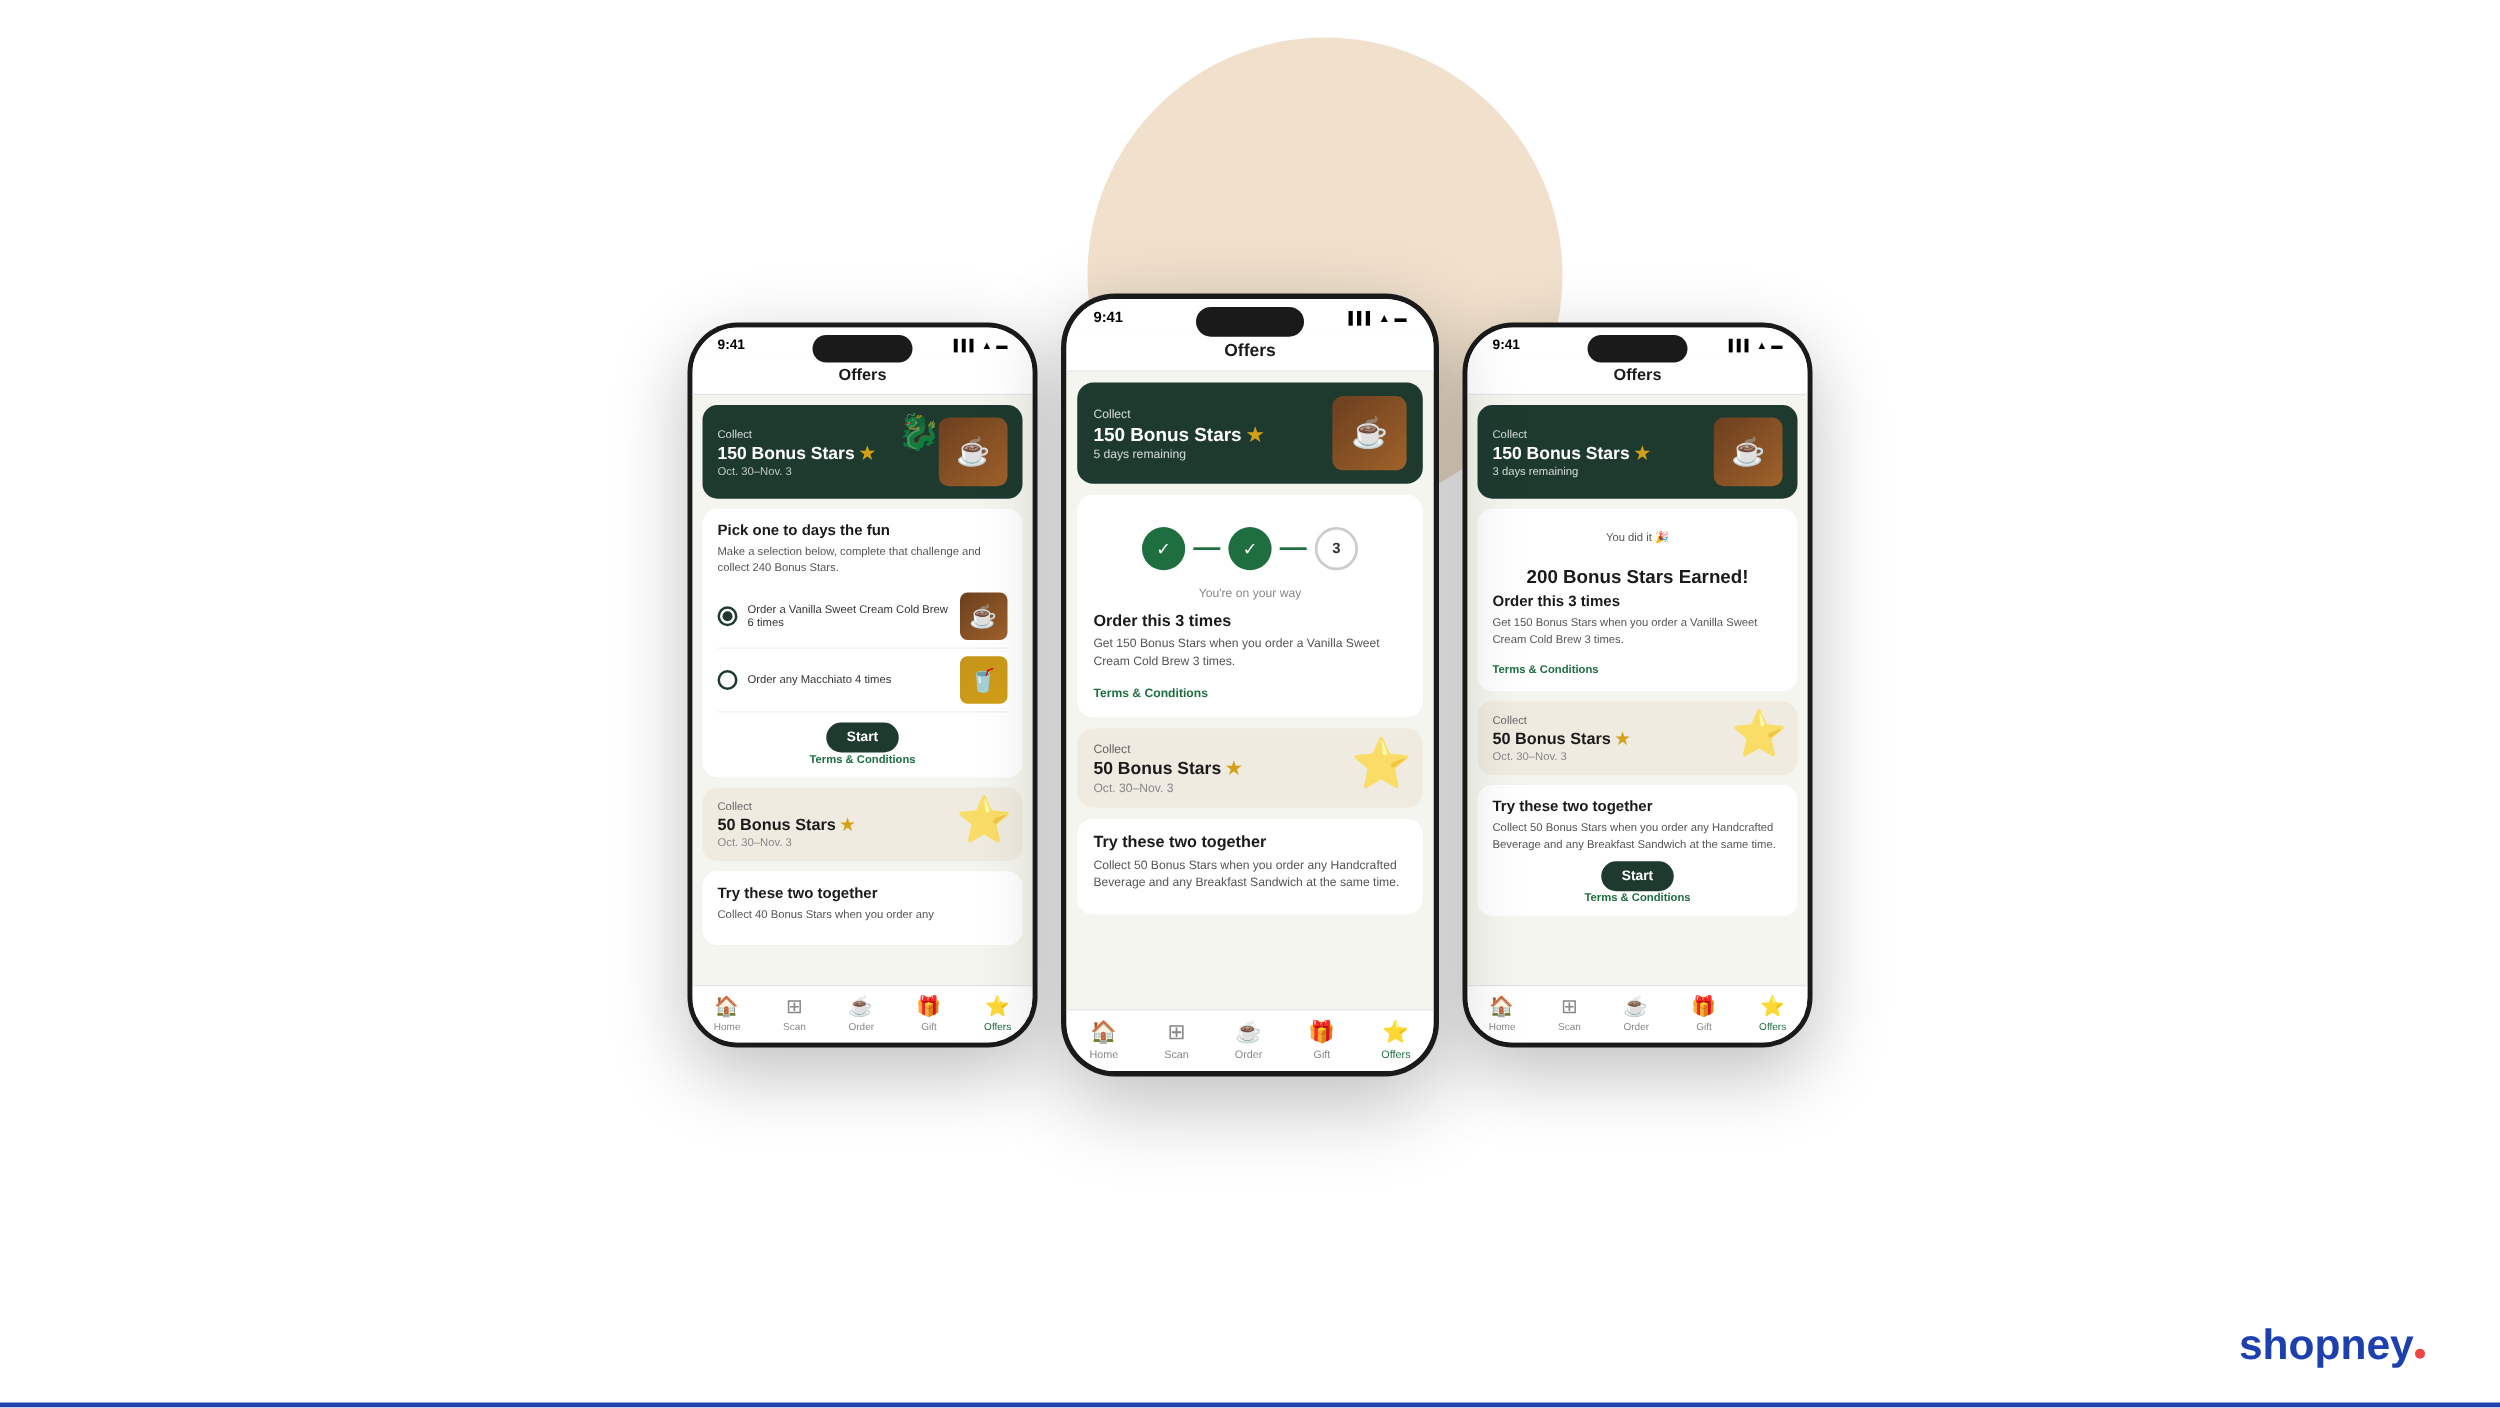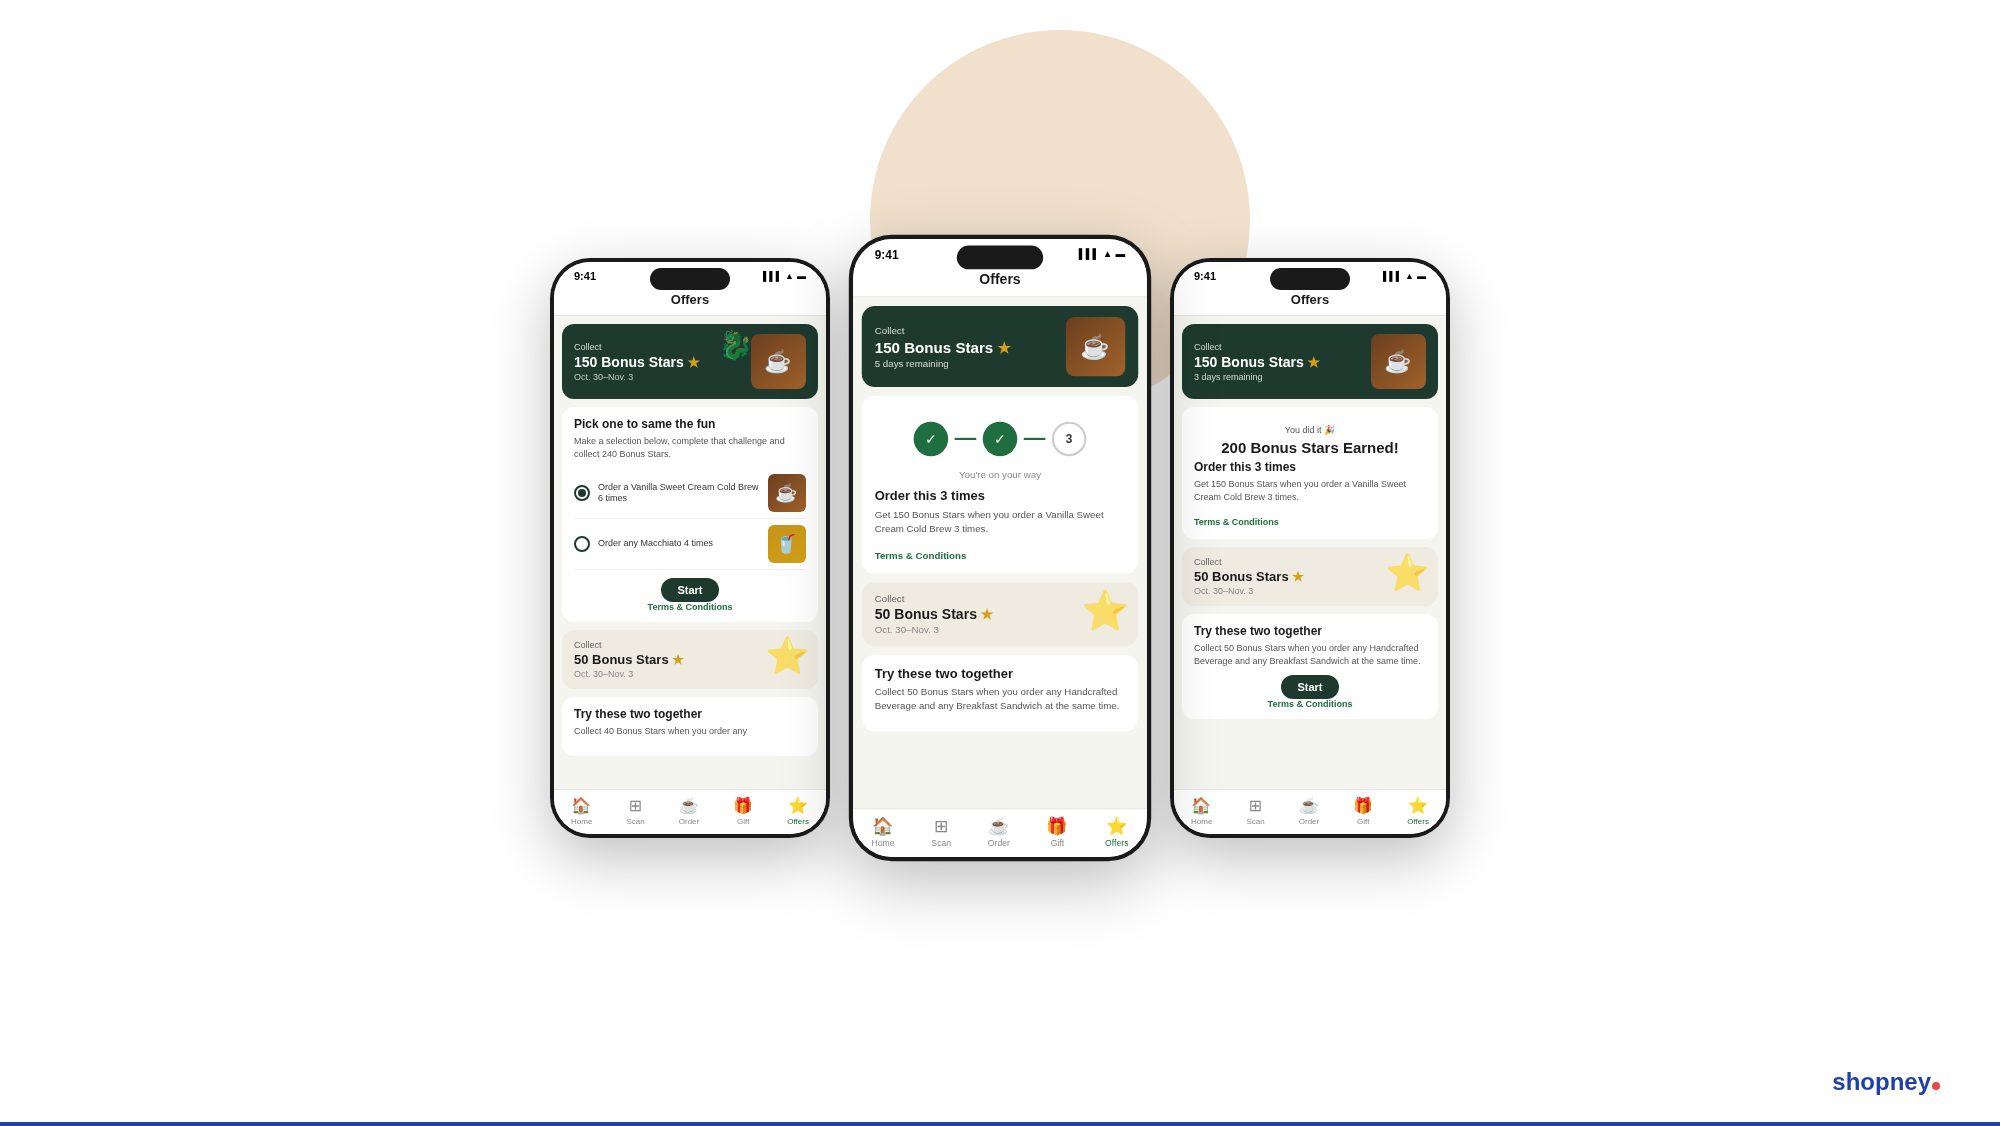--- a/index.html
+++ b/index.html
@@ -273,21 +273,21 @@
       font-size: 9px;
       color: #888;
       padding: 4px 0 8px;
     }
 
     
     .you-did-it {
       text-align: center;
       padding: 8px 0 4px;
     }
-    .you-did-it-text { font-size: 9px; color: #555; margin-bottom: 4px; }
+    .you-did-it-text { font-size: 9px; color: #555; margin-bottom: 18px; }
     .earned-title { font-size: 15px; font-weight: 800; color: #1a1a1a; }
 
     
     .bottom-nav {
       background: white;
       border-top: 1px solid #e5e5e5;
       display: flex;
       justify-content: space-around;
       padding: 6px 0 8px;
     }
@@ -319,21 +319,21 @@
     
     .footer {
       position: absolute;
       bottom: 30px;
       right: 60px;
       display: flex;
       align-items: center;
       gap: 4px;
     }
     .shopney-text {
-      font-size: 24px;
+      font-size: 34px;
       font-weight: 800;
       color: #1e40af;
     }
     .shopney-dot {
       width: 8px;
       height: 8px;
       background: #ef4444;
       border-radius: 50%;
       margin-left: 1px;
       display: inline-block;
@@ -402,21 +402,21 @@
               <span>150 Bonus Stars</span>
               <span class="offer-card-star"> ★</span>
             </div>
             <div class="offer-card-date">Oct. 30–Nov. 3</div>
           </div>
           <div class="dragon-decoration">🐉</div>
           <div class="offer-card-img option-img-coffee">☕</div>
         </div>
 
         <div class="section-white">
-          <div class="section-title">Pick one to same the fun</div>
+          <div class="section-title">Pick one to days the fun</div>
           <div class="section-subtitle">Make a selection below, complete that challenge and collect 240 Bonus Stars.</div>
           <div class="option-row">
             <div class="radio-btn selected"></div>
             <span class="option-text">Order a Vanilla Sweet Cream Cold Brew 6 times</span>
             <div class="option-img option-img-coffee">☕</div>
           </div>
           <div class="option-row">
             <div class="radio-btn"></div>
             <span class="option-text">Order any Macchiato 4 times</span>
             <div class="option-img option-img-latte">🥤</div>

